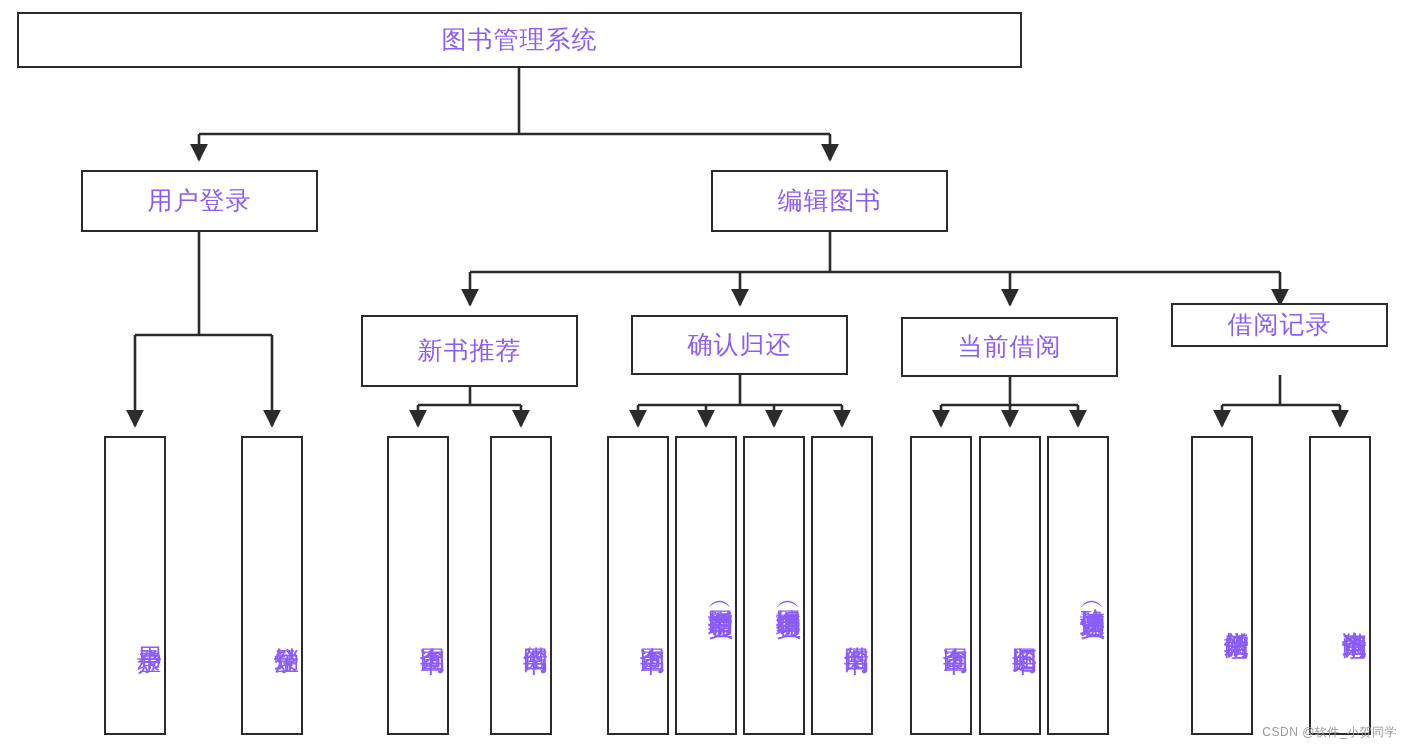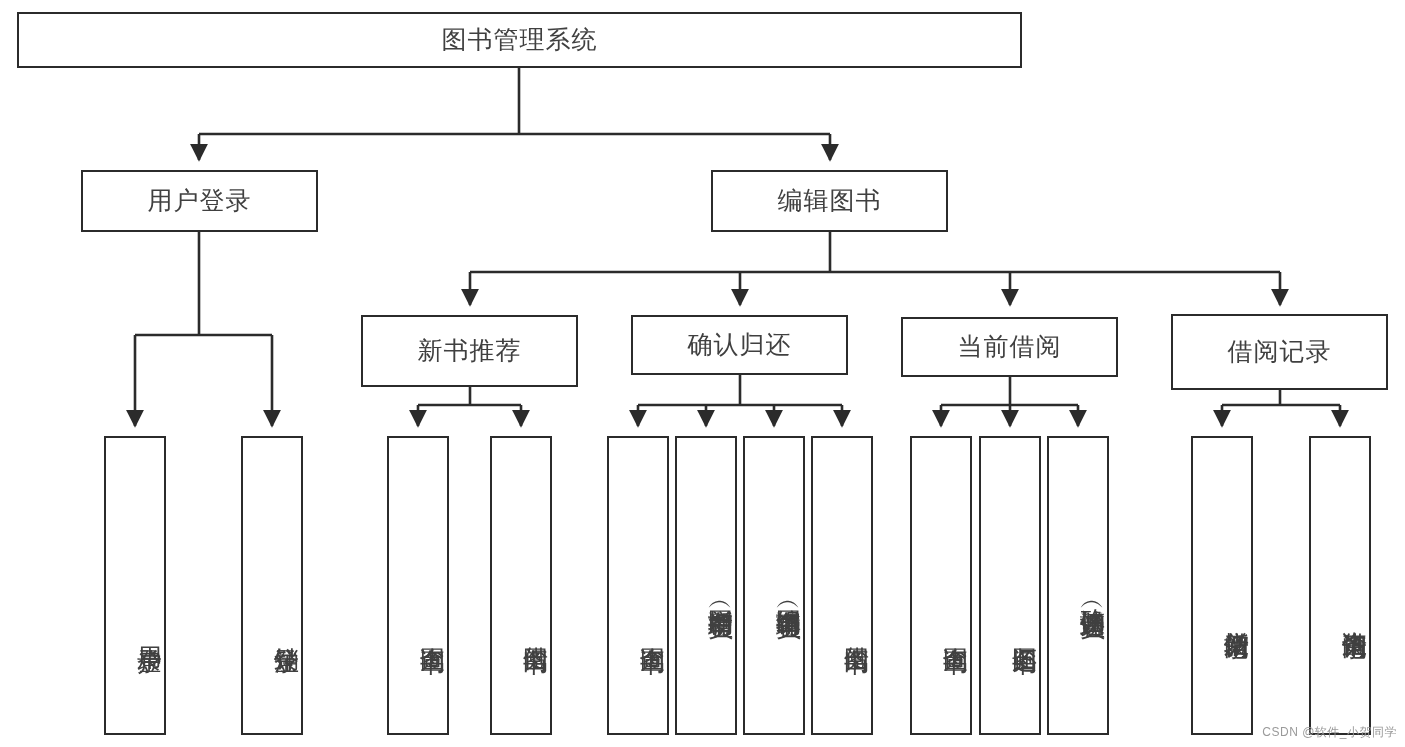--- a/index.html
+++ b/index.html
@@ -26,21 +26,21 @@
     pointer-events: none;
   }
   .node {
     position: absolute;
     box-sizing: border-box;
     border: 2px solid #2b2b2b;
     background: #ffffff;
     display: flex;
     align-items: center;
     justify-content: center;
-    color: #404040;
+    color: #8b5cf6;
   }
   .node-h {
     font-size: 25px;
     line-height: 1.1;
     letter-spacing: 1px;
     white-space: nowrap;
   }
   .node-v {
     font-size: 25px;
     line-height: 1.12;
@@ -120,21 +120,21 @@
   </svg>
 
   <div class="node node-h" style="left:17px; top:12px; width:1005px; height:56px;">图书管理系统</div>
 
   <div class="node node-h" style="left:81px; top:170px; width:237px; height:62px;">用户登录</div>
   <div class="node node-h" style="left:711px; top:170px; width:237px; height:62px;">编辑图书</div>
 
   <div class="node node-h" style="left:361px; top:315px; width:217px; height:72px;">新书推荐</div>
   <div class="node node-h" style="left:631px; top:315px; width:217px; height:60px;">确认归还</div>
   <div class="node node-h" style="left:901px; top:317px; width:217px; height:60px;">当前借阅</div>
-  <div class="node node-h" style="left:1171px; top:314px; width:217px; height:76px;">借阅记录</div>
+  <div class="node node-h" style="left:1171px; top:303px; width:217px; height:44px;">借阅记录</div>
 
   <div class="node node-v pad-small" style="left:104px; top:436px; width:62px; height:299px;">用户登录</div>
   <div class="node node-v pad-small" style="left:241px; top:436px; width:62px; height:299px;">注销登录</div>
 
   <div class="node node-v pad-small" style="left:387px; top:436px; width:62px; height:299px;">查询图书</div>
   <div class="node node-v pad-small" style="left:490px; top:436px; width:62px; height:299px;">借阅图书</div>
 
   <div class="node node-v pad-small" style="left:607px; top:436px; width:62px; height:299px;">查询图书</div>
   <div class="node node-v pad-tall" style="left:675px; top:436px; width:62px; height:299px;">新增图书（管理员）</div>
   <div class="node node-v pad-tall" style="left:743px; top:436px; width:62px; height:299px;">编辑图书（管理员）</div>

